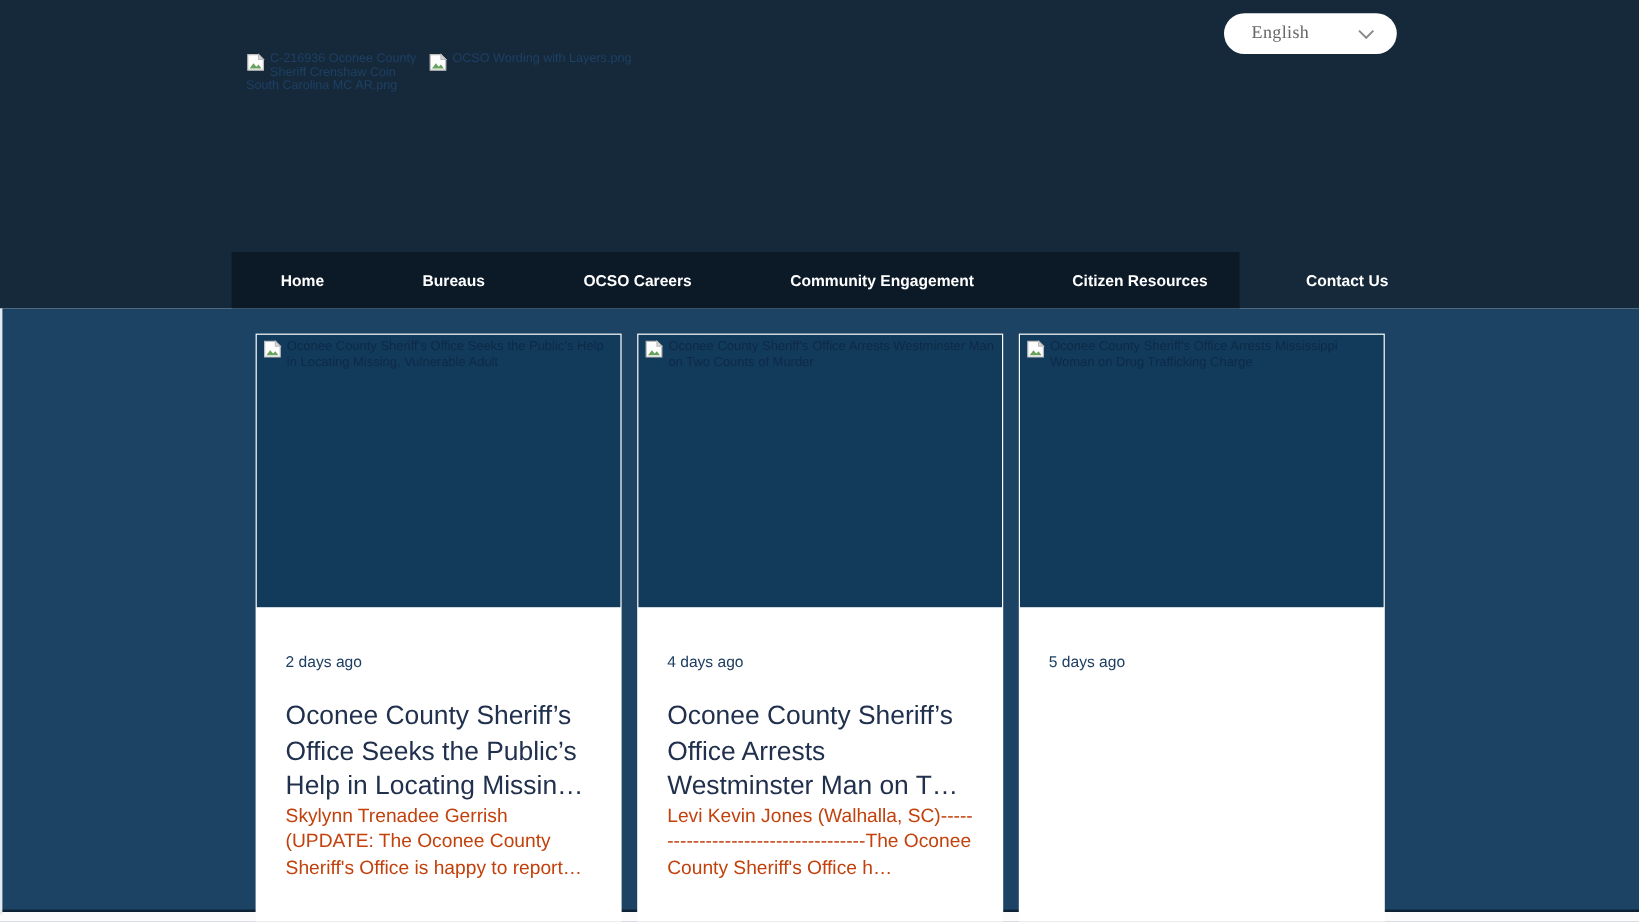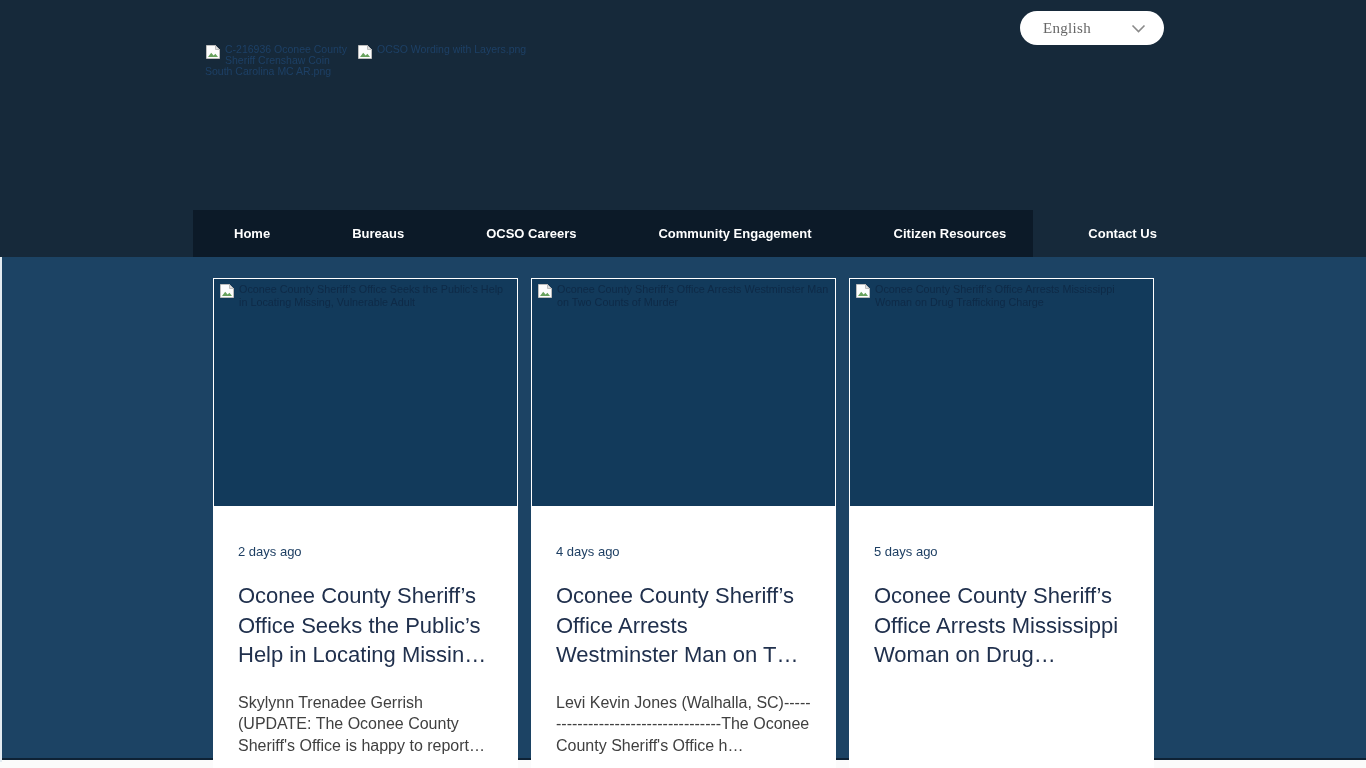--- a/index.html
+++ b/index.html
@@ -37,21 +37,21 @@
   
   .cards { position:absolute; left:213px; top:278px; display:flex; gap:13px; }
   .card { width:305px; height:520px; background:#ffffff; cursor:pointer; }
   .card-img { height:227px; margin:1px; background:#123a5b; padding:4px 5px; overflow:hidden; }
   .card-alt { color:#0e2a47; font-size:10.8px; font-weight:500; line-height:12.5px; }
   .card-alt .bi-icon { float:left; width:16px; height:16px; margin:0 4px 2px 0; }
   .card-body { padding:37px 24px 0 25px; }
   .card-date { font-size:13px; color:#1e3f63; }
   .card-title { margin-top:22px; font-size:22px; line-height:29.5px;
                 font-weight:400; color:#20304d; }
-  .card-excerpt { margin-top:22px; font-size:16px; line-height:21.5px; color:#404040;
+  .card-excerpt { font-size:16px; line-height:21.5px; color:#c2410c;
                   word-break:break-word; }
 </style>
 </head>
 <body>
 
 <div class="stage">
 
   <div class="header">
 
     <div class="broken-img logo-coin">
@@ -136,18 +136,17 @@
           <svg class="bi-icon" viewBox="0 0 16 16">
             <path d="M1.5 1.5 h9 l4 4 v9 h-13 z" fill="#fdfdfd" stroke="#bdbdbd" stroke-width="1"></path>
             <path d="M10.5 1.5 l4 4 h-4 z" fill="#dedede" stroke="#bdbdbd" stroke-width="1"></path>
             <path d="M3 13 l3.2-4.2 2.4 2.8 1.8-1.8 2.6 3.2 z" fill="#69a25e"></path>
           </svg>
           <span>Oconee County Sheriff’s Office Arrests Mississippi Woman on Drug Trafficking Charge</span>
         </div>
       </div>
       <div class="card-body">
         <div class="card-date">5 days ago</div>
-        <div class="card-title">Oconee County Sheriff’s Office Arrests Mississippi Woman on Drug…</div>
       </div>
     </div>
 
   </div>
 </div>
 
 </body></html>

